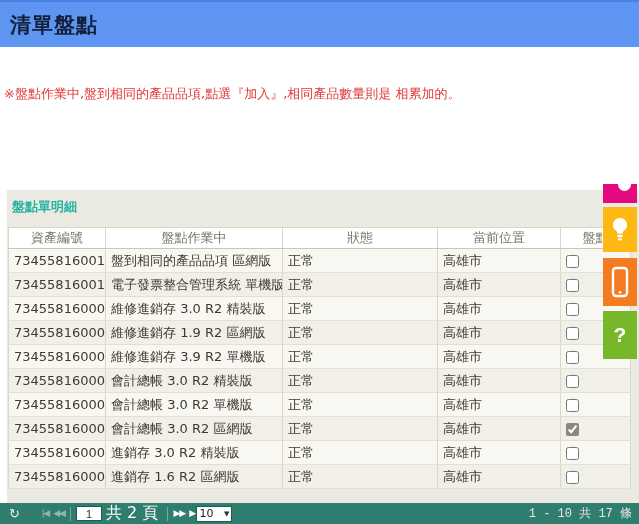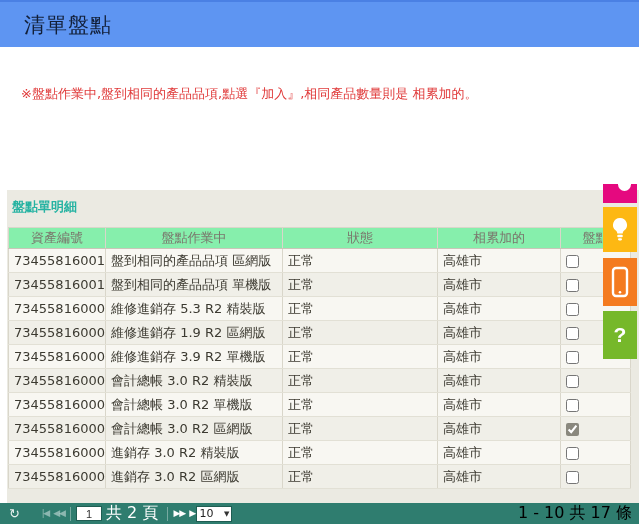--- a/index.html
+++ b/index.html
@@ -17,26 +17,26 @@
     position:relative;width:639px;height:524px;background:#fff;overflow:hidden;
     font-family:"DejaVu Sans","Liberation Sans",sans-serif;
   }
   
   .titlebar{
     position:absolute;left:0;top:0;width:639px;height:47px;
     background:var(--header-bg);border-top:2px solid var(--header-top);
     display:flex;align-items:center;
   }
   .titlebar h1{
-    font-size:21px;font-weight:normal;color:var(--header-text);
-    padding-left:24px;letter-spacing:1px;
+    font-size:21px;font-weight:bold;color:var(--header-text);
+    padding-left:10px;letter-spacing:1px;
   }
   
   .notice{
-    position:absolute;left:21px;top:85px;width:600px;
+    position:absolute;left:4px;top:85px;width:600px;
     font-size:13px;color:var(--notice-text);
   }
   
   .panel{
     position:absolute;left:7px;top:190px;width:632px;height:313px;
     background:var(--panel-bg);
   }
   .panel-title{
     position:absolute;left:5px;top:8px;
     font-size:13px;font-weight:bold;color:var(--panel-title);
@@ -47,21 +47,21 @@
     border-collapse:collapse;table-layout:fixed;
     font-size:13px;
   }
   table.grid col.c-id{width:97px;}
   table.grid col.c-name{width:177px;}
   table.grid col.c-status{width:155px;}
   table.grid col.c-loc{width:123px;}
   table.grid col.c-chk{width:70px;}
   table.grid th{
     height:21px;font-weight:normal;color:var(--header-cell-text);
-    text-align:center;background:#86efac;
+    text-align:center;background:#ffffff;
     border:1px solid var(--border);border-bottom:1px solid #C9C6B9;
     white-space:nowrap;overflow:hidden;
   }
   table.grid td{
     height:24px;color:var(--cell-text);
     border:1px solid #E2E0D5;border-left:1px solid var(--border);border-right:1px solid var(--border);
     padding:0 0 0 5px;white-space:nowrap;overflow:hidden;
   }
   table.grid tr.r-odd td{background:var(--row-odd);}
   table.grid tr.r-even td{background:var(--row-even);}
@@ -96,21 +96,21 @@
     width:26px;height:15px;border:1px solid #1f5d52;font-size:11px;
     text-align:center;background:#fff;color:#333;
   }
   .pager .pages-label{margin:0 4px;font-size:16px;color:#fff;white-space:nowrap;}
   .pager .size-select{
     display:flex;align-items:center;justify-content:space-between;
     width:36px;height:16px;background:#fff;color:#222;border:1px solid #1f5d52;
     font-size:11px;padding:0 2px;cursor:pointer;
   }
   .pager .size-select .arrow{font-size:7px;color:#333;}
-  .pager .range-label{margin-left:auto;margin-right:7px;font-size:16px;color:#000000;white-space:nowrap;}
+  .pager .range-label{margin-left:auto;margin-right:7px;font-size:12px;color:#e5e5e5;white-space:nowrap;font-family:Liberation Mono, monospace;}
 </style>
 </head>
 <body>
 
 <div class="titlebar">
   <h1>清單盤點</h1>
 </div>
 
 <div class="notice">※盤點作業中,盤到相同的產品品項,點選『加入』,相同產品數量則是 相累加的。</div>
 
@@ -123,42 +123,42 @@
         <col class="c-name">
         <col class="c-status">
         <col class="c-loc">
         <col class="c-chk">
     </colgroup>
     <thead>
       <tr>
         <th>資產編號</th>
         <th>盤點作業中</th>
         <th>狀態</th>
-        <th>相累加的</th>
+        <th>當前位置</th>
         <th>盤點</th>
       </tr>
     </thead>
     <tbody>
       <tr class="r-odd">
         <td>734558160011</td>
         <td>盤到相同的產品品項 區網版</td>
         <td>正常</td>
         <td>高雄市</td>
         <td class="chk-cell"><input type="checkbox" style=""></td>
       </tr>
       <tr class="r-even">
         <td>734558160010</td>
-        <td>盤到相同的產品品項 單機版</td>
+        <td>電子發票整合管理系統 單機版</td>
         <td>正常</td>
         <td>高雄市</td>
         <td class="chk-cell"><input type="checkbox" style=""></td>
       </tr>
       <tr class="r-odd">
         <td>734558160009</td>
-        <td>維修進銷存 5.3 R2 精裝版</td>
+        <td>維修進銷存 3.0 R2 精裝版</td>
         <td>正常</td>
         <td>高雄市</td>
         <td class="chk-cell"><input type="checkbox" style=""></td>
       </tr>
       <tr class="r-even">
         <td>734558160008</td>
         <td>維修進銷存 1.9 R2 區網版</td>
         <td>正常</td>
         <td>高雄市</td>
         <td class="chk-cell"><input type="checkbox" style=""></td>
@@ -193,21 +193,21 @@
       </tr>
       <tr class="r-odd">
         <td>734558160003</td>
         <td>進銷存 3.0 R2 精裝版</td>
         <td>正常</td>
         <td>高雄市</td>
         <td class="chk-cell"><input type="checkbox" style=""></td>
       </tr>
       <tr class="r-even">
         <td>734558160002</td>
-        <td>進銷存 3.0 R2 區網版</td>
+        <td>進銷存 1.6 R2 區網版</td>
         <td>正常</td>
         <td>高雄市</td>
         <td class="chk-cell"><input type="checkbox" style=""></td>
       </tr>
     </tbody>
   </table>
 </div>
 
 <button class="side-btn btn-magenta">
   <span class="notch"></span>

